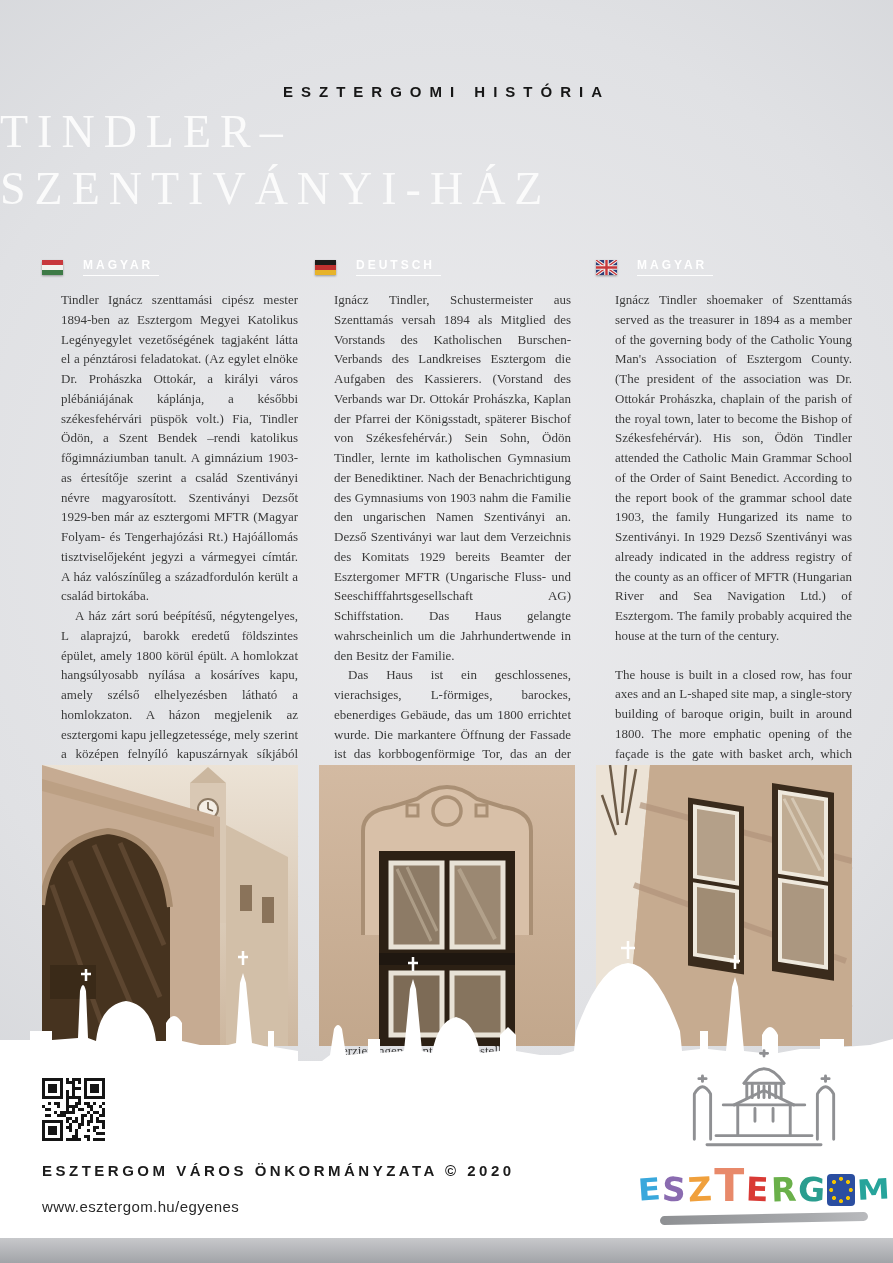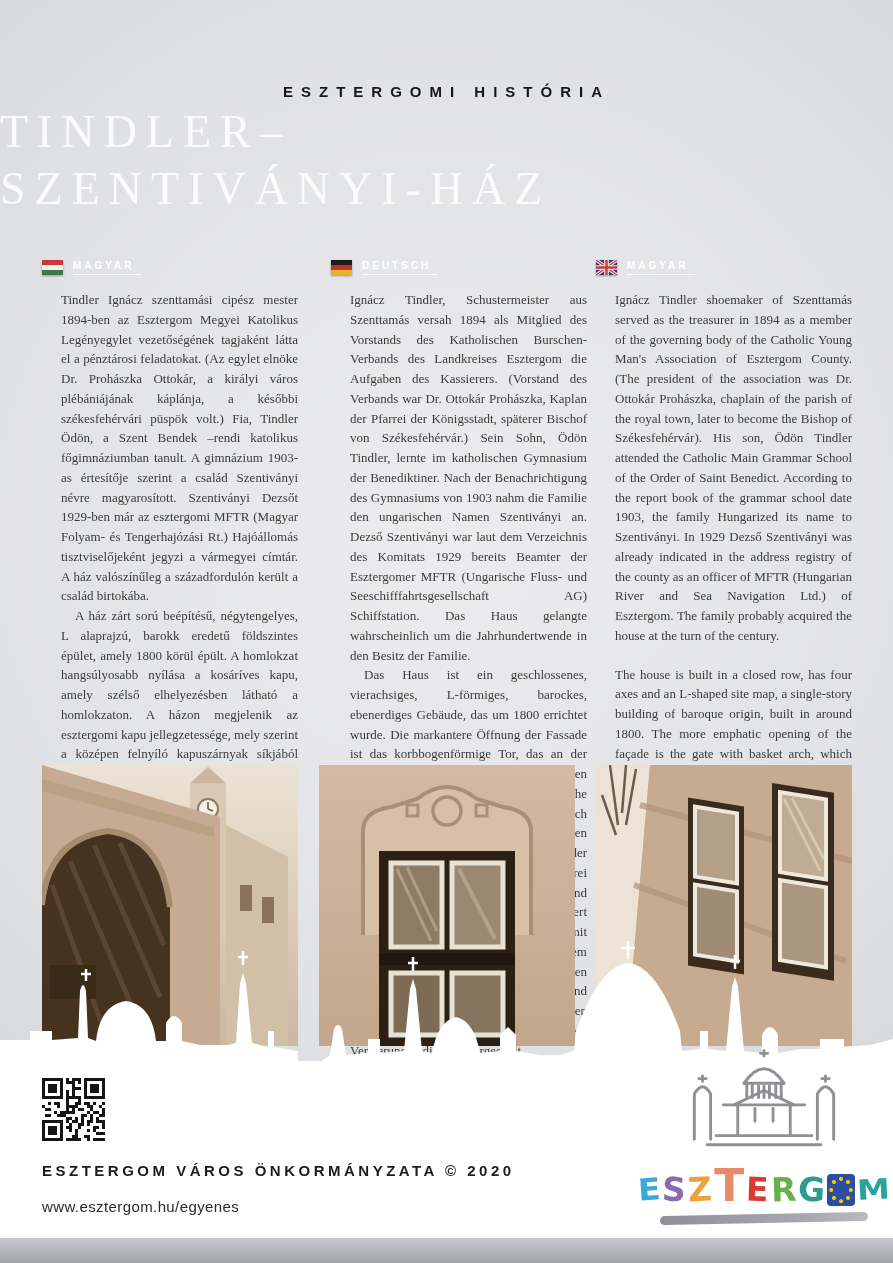--- a/index.html
+++ b/index.html
@@ -13,25 +13,25 @@
     position:absolute;top:64px;left:0;width:100%;text-align:center;
     font-size:15px;font-weight:bold;letter-spacing:8px;color:#171717;margin-top:19px;
   }
   .title{
     position:absolute;top:103px;left:0;width:100%;text-align:left;
     font-family:"Liberation Serif", serif;font-weight:400;
     font-size:46px;line-height:57px;letter-spacing:9px;color:#fbfbfb;
   }
   
   .col{position:absolute;top:258px;width:256px;}
-  .col.c1{left:42px;} .col.c2{left:331px;} .col.c3{left:596px;}
+  .col.c1{left:42px;} .col.c2{left:315px;} .col.c3{left:596px;}
   .langrow{display:flex;align-items:center;height:18px;margin-bottom:14px;}
   .flag{width:21px;height:15px;display:block;box-shadow:0 1px 2px rgba(0,0,0,.35);}
   .langlabel{
-    margin-left:10px;font-size:10px;font-weight:bold;letter-spacing:3px;color:#ffffff;
+    margin-left:20px;font-size:12px;font-weight:bold;letter-spacing:3px;color:#ffffff;
     border-bottom:1px solid rgba(255,255,255,.95);padding:0 6px 3px 0;
   }
   .body-text{
     font-family:"Liberation Serif", serif;font-size:13px;line-height:1.52;
     color:#3b3b3b;text-align:justify;margin-left:19px;
   }
   .body-text p{margin:0;}
   .col.c1 .body-text p + p, .col.c2 .body-text p + p{text-indent:14px;}
   .col.c3 .body-text p + p{margin-top:19px;}
   

